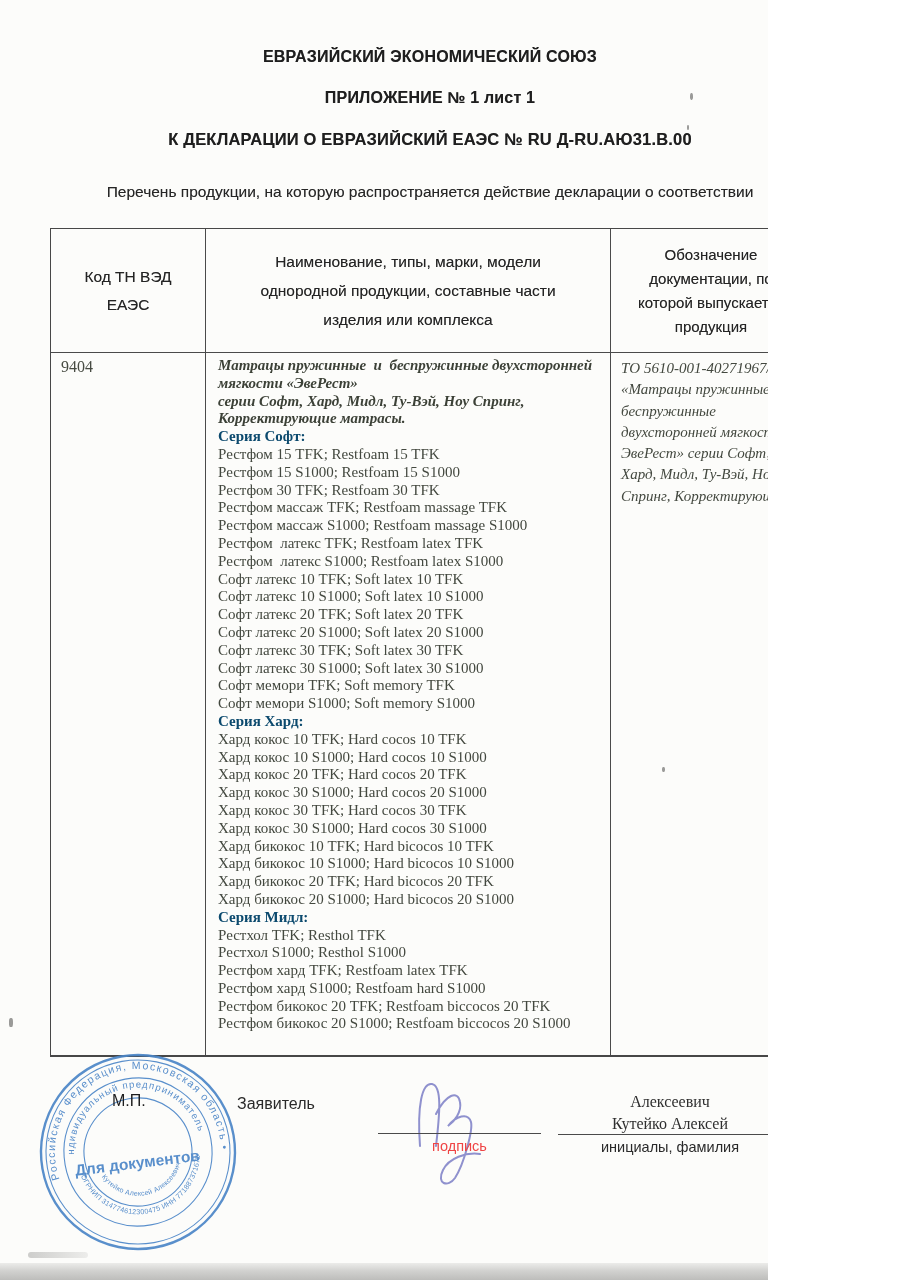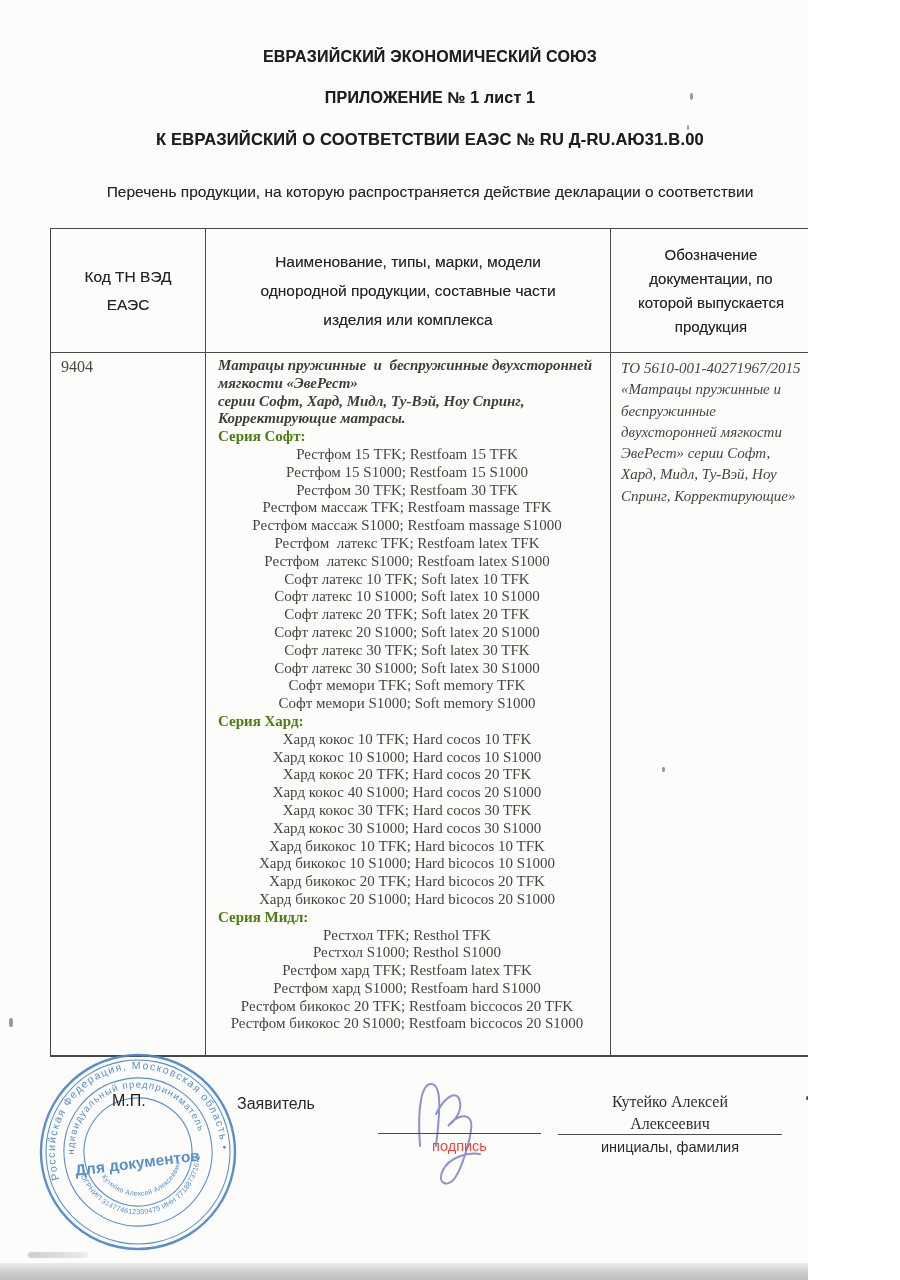--- a/index.html
+++ b/index.html
@@ -1,19 +1,19 @@
 <!DOCTYPE html>
 <html><head>
 <meta charset="utf-8">
 <style>
   html,body{margin:0;padding:0;}
   .page{
     position:relative;width:768px;height:1280px;overflow:hidden;
     background:#fcfcfa;
-    font-family:"Liberation Sans",sans-serif;color:#222;padding-left:40px;
+    font-family:"Liberation Sans",sans-serif;color:#222;
   }
   
   .titles{position:absolute;left:50px;top:0;width:760px;text-align:center;}
   .title-line{font-weight:bold;color:#1e1e1e;letter-spacing:.2px;
     text-shadow:0 0 .5px rgba(0,0,0,.45);}
   .t1{position:absolute;left:0;width:100%;top:48px;font-size:16px;}
   .t2{position:absolute;left:0;width:100%;top:89px;font-size:16px;}
   .t3{position:absolute;left:0;width:100%;top:130px;font-size:16.5px;}
   .subtitle{position:absolute;left:0;width:100%;top:183px;font-size:15.5px;
     font-weight:normal;color:#262626;text-shadow:0 0 .5px rgba(0,0,0,.35);}
@@ -30,22 +30,22 @@
   .th{display:flex;align-items:center;justify-content:center;text-align:center;
     font-weight:normal;color:#242424;text-shadow:0 0 .5px rgba(0,0,0,.4);}
   .th1 .inner{max-width:110px;font-size:15.5px;line-height:28px;}
   .th2 .inner{max-width:335px;font-size:15.5px;line-height:29px;}
   .th3 .inner{max-width:152px;font-size:15px;line-height:24px;}
   .code-cell{padding:5px 10px;font-family:"Liberation Serif",serif;
     font-size:16px;color:#474b42;}
   .product-cell{padding:4px 14px 0 12px;font-family:"Liberation Serif",serif;
     font-size:15px;line-height:17.8px;color:#43483f;}
   .product-cell .intro-line{font-weight:bold;font-style:italic;white-space:pre;color:#3c4137;}
-  .product-cell .series-heading{font-weight:bold;white-space:pre;color:#4d7c0f;}
-  .product-cell .product-line{white-space:pre;text-align:center;}
+  .product-cell .series-heading{font-weight:bold;white-space:pre;color:#0c4a6e;}
+  .product-cell .product-line{white-space:pre;}
   .doc-cell{padding:5px 8px 0 10px;font-family:"Liberation Serif",serif;
     font-size:15px;line-height:21.3px;color:#43483f;font-style:italic;}
   
   .mp-label{position:absolute;left:112px;top:1092px;font-size:16px;color:#1d1d1d;}
   .applicant-label{position:absolute;left:237px;top:1095px;font-size:16px;color:#2a2a2a;}
   .sig-rule{position:absolute;left:378px;top:1133px;width:163px;height:0;
     border-top:1.6px solid #4a4a4a;}
   .sig-caption{position:absolute;left:378px;top:1138px;width:163px;text-align:center;
     font-size:14.5px;color:#ef4444;}
   .name-block{position:absolute;left:558px;top:1091px;width:224px;text-align:center;
@@ -65,21 +65,21 @@
     background:linear-gradient(to right,#b9b9b7,#e6e6e4);opacity:.7;border-radius:3px;}
 </style>
 </head>
 <body>
 
 <div class="page">
 
   <div class="titles">
     <div class="title-line t1">ЕВРАЗИЙСКИЙ ЭКОНОМИЧЕСКИЙ СОЮЗ</div>
     <div class="title-line t2">ПРИЛОЖЕНИЕ № 1 лист 1</div>
-    <div class="title-line t3">К ЕВРАЗИЙСКИЙ О СООТВЕТСТВИИ ЕАЭС № RU Д-RU.АЮ31.В.00</div>
+    <div class="title-line t3">К ДЕКЛАРАЦИИ О ЕВРАЗИЙСКИЙ ЕАЭС № RU Д-RU.АЮ31.В.00</div>
     <div class="subtitle">Перечень продукции, на которую распространяется действие декларации о соответствии</div>
   </div>
 
   <div class="decl-table">
     <div class="cell th th1">
       <div class="inner">Код ТН ВЭД ЕАЭС</div>
     </div>
     <div class="cell th th2">
       <div class="inner">Наименование, типы, марки, модели однородной продукции, составные части изделия или комплекса</div>
     </div>
@@ -109,21 +109,21 @@
         <div class="product-line">Софт латекс 20 TFK; Soft latex 20 TFK</div>
         <div class="product-line">Софт латекс 20 S1000; Soft latex 20 S1000</div>
         <div class="product-line">Софт латекс 30 TFK; Soft latex 30 TFK</div>
         <div class="product-line">Софт латекс 30 S1000; Soft latex 30 S1000</div>
         <div class="product-line">Софт мемори TFK; Soft memory TFK</div>
         <div class="product-line">Софт мемори S1000; Soft memory S1000</div>
         <div class="series-heading">Серия Хард:</div>
         <div class="product-line">Хард кокос 10 TFK; Hard cocos 10 TFK</div>
         <div class="product-line">Хард кокос 10 S1000; Hard cocos 10 S1000</div>
         <div class="product-line">Хард кокос 20 TFK; Hard cocos 20 TFK</div>
-        <div class="product-line">Хард кокос 40 S1000; Hard cocos 20 S1000</div>
+        <div class="product-line">Хард кокос 30 S1000; Hard cocos 20 S1000</div>
         <div class="product-line">Хард кокос 30 TFK; Hard cocos 30 TFK</div>
         <div class="product-line">Хард кокос 30 S1000; Hard cocos 30 S1000</div>
         <div class="product-line">Хард бикокос 10 TFK; Hard bicocos 10 TFK</div>
         <div class="product-line">Хард бикокос 10 S1000; Hard bicocos 10 S1000</div>
         <div class="product-line">Хард бикокос 20 TFK; Hard bicocos 20 TFK</div>
         <div class="product-line">Хард бикокос 20 S1000; Hard bicocos 20 S1000</div>
         <div class="series-heading">Серия Мидл:</div>
         <div class="product-line">Рестхол TFK; Resthol TFK</div>
         <div class="product-line">Рестхол S1000; Resthol S1000</div>
         <div class="product-line">Рестфом хард TFK; Restfoam latex TFK</div>
@@ -169,22 +169,22 @@
     <path d="M 28 78 C 25 38 30 14 40 16 C 50 18 48 44 44 78
              M 44 46 C 54 26 66 22 68 34 C 70 44 62 54 56 58
              C 64 48 76 44 79 54 C 81 62 72 96 63 110
              C 56 120 44 116 51 102 C 57 90 74 84 88 86" fill="none" stroke="#7b7ec5" stroke-width="2" stroke-linecap="round" opacity=".85"></path>
   </svg>
 
   <div class="sig-rule"></div>
   <div class="sig-caption">подпись</div>
 
   <div class="name-block">
+    <div>Алексеевич</div>
     <div>Кутейко Алексей</div>
-    <div>Алексеевич</div>
   </div>
   <div class="name-rule"></div>
   <div class="name-caption">инициалы, фамилия</div>
 
   <div class="speck" style="left:690px;top:93px;width:3px;height:7px;"></div>
   <div class="speck" style="left:687px;top:125px;width:2px;height:5px;"></div>
   <div class="speck" style="left:838px;top:177px;width:3px;height:4px;"></div>
   <div class="speck" style="left:662px;top:767px;width:3px;height:5px;"></div>
   <div class="speck" style="left:9px;top:1018px;width:4px;height:9px;"></div>
   <div class="speck" style="left:806px;top:1096px;width:4px;height:4px;background:#555;"></div>

